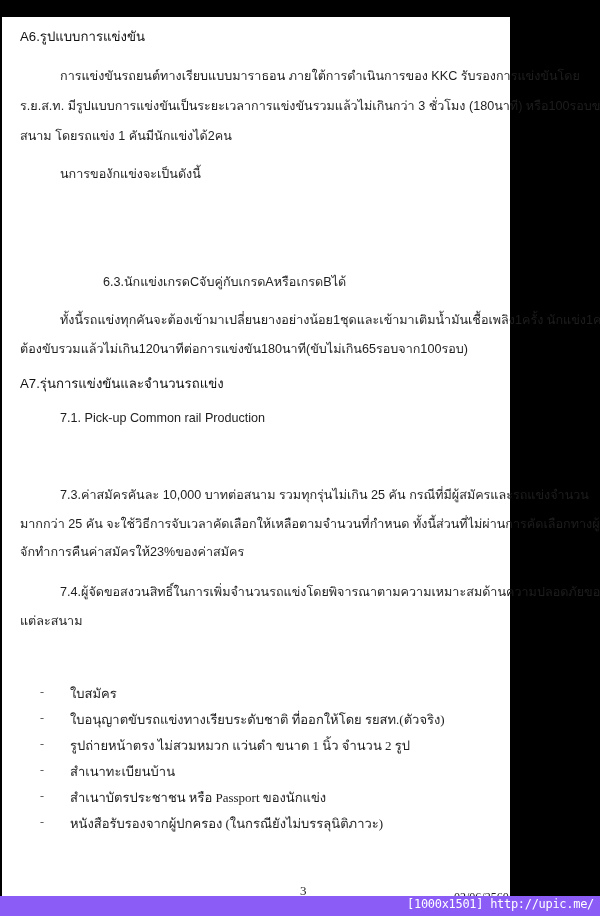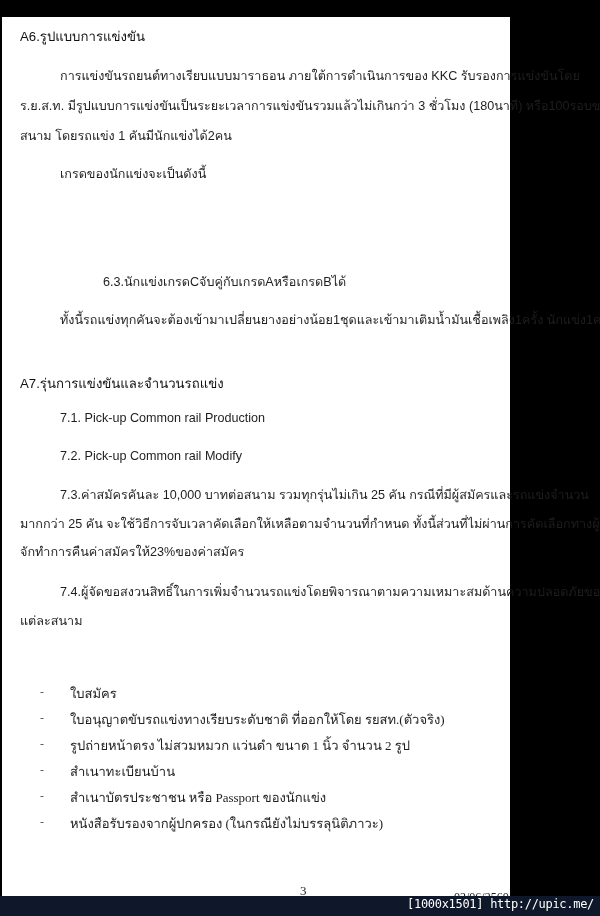--- a/index.html
+++ b/index.html
@@ -3,41 +3,41 @@
 <meta charset="utf-8">
 <style>
   html, body { margin:0; padding:0; }
   body { width:600px; height:916px; background:#000; position:relative; overflow:hidden; }
   .page { position:absolute; left:2px; top:17px; width:508px; height:893px; background:#fff; color:#222; }
   .line { position:absolute; white-space:nowrap; font-family:"Liberation Sans", sans-serif; font-size:12.6px; color:#1e1e1e; }
   .serif { font-family:"Liberation Serif", serif; }
   .h { font-size:13.2px; font-weight:normal; color:#111; }
   .hb { font-weight:bold; }
   .dash { position:absolute; font-family:"Liberation Serif", serif; font-size:12px; color:#555; }
-  .footer { position:absolute; left:0; top:896px; width:600px; height:20px; background:#0f172a; }
+  .footer { position:absolute; left:0; top:896px; width:600px; height:20px; background:#8b5cf6; }
   .wm { position:absolute; right:6px; top:1px; font-family:"DejaVu Sans Mono", monospace; font-size:12px; color:#fff; letter-spacing:-0.3px; }
 </style>
 </head>
 <body>
 
 <div class="page">
 
   <div class="line h" style="left:18px;top:9px;">A6.รูปแบบการแข่งขัน</div>
   <div class="line" style="left:58px;top:49px;">การแข่งขันรถยนต์ทางเรียบแบบมาราธอน ภายใต้การดำเนินการของ KKC รับรองการแข่งขันโดย</div>
   <div class="line" style="left:18px;top:79px;">ร.ย.ส.ท. มีรูปแบบการแข่งขันเป็นระยะเวลาการแข่งขันรวมแล้วไม่เกินกว่า 3 ชั่วโมง (180นาที) หรือ100รอบของ</div>
   <div class="line" style="left:18px;top:109px;">สนาม โดยรถแข่ง 1 คันมีนักแข่งได้2คน</div>
 
-  <div class="line" style="left:58px;top:147px;">เกรดของนักแข่งจะเป็นดังนี้</div>
+  <div class="line" style="left:58px;top:147px;">นการของักแข่งจะเป็นดังนี้</div>
   <div class="line" style="left:101px;top:255px;">6.3.นักแข่งเกรดCจับคู่กับเกรดAหรือเกรดBได้</div>
 
   <div class="line" style="left:58px;top:293px;">ทั้งนี้รถแข่งทุกคันจะต้องเข้ามาเปลี่ยนยางอย่างน้อย1ชุดและเข้ามาเติมน้ำมันเชื้อเพลิง1ครั้ง นักแข่ง1คน</div>
+  <div class="line" style="left:18px;top:322px;">ต้องขับรวมแล้วไม่เกิน120นาทีต่อการแข่งขัน180นาที(ขับไม่เกิน65รอบจาก100รอบ)</div>
 
   <div class="line h" style="left:18px;top:356px;">A7.รุ่นการแข่งขันและจำนวนรถแข่ง</div>
   <div class="line" style="left:58px;top:394px;">7.1. Pick-up Common rail Production</div>
-  <div class="line" style="left:58px;top:432px;">7.2. Pick-up Common rail Modify</div>
 
   <div class="line" style="left:58px;top:468px;">7.3.ค่าสมัครคันละ 10,000 บาทต่อสนาม รวมทุกรุ่นไม่เกิน 25 คัน กรณีที่มีผู้สมัครและรถแข่งจำนวน</div>
   <div class="line" style="left:18px;top:497px;">มากกว่า 25 คัน จะใช้วิธีการจับเวลาคัดเลือกให้เหลือตามจำนวนที่กำหนด ทั้งนี้ส่วนที่ไม่ผ่านการคัดเลือกทางผู้จัด</div>
   <div class="line" style="left:18px;top:525px;">จักทำการคืนค่าสมัครให้23%ของค่าสมัคร</div>
 
   <div class="line" style="left:58px;top:565px;">7.4.ผู้จัดขอสงวนสิทธิ์ในการเพิ่มจำนวนรถแข่งโดยพิจารณาตามความเหมาะสมด้านความปลอดภัยของ</div>
   <div class="line" style="left:18px;top:594px;">แต่ละสนาม</div>
 
 
   <div class="dash" style="left:38px;top:668px;">-</div>

